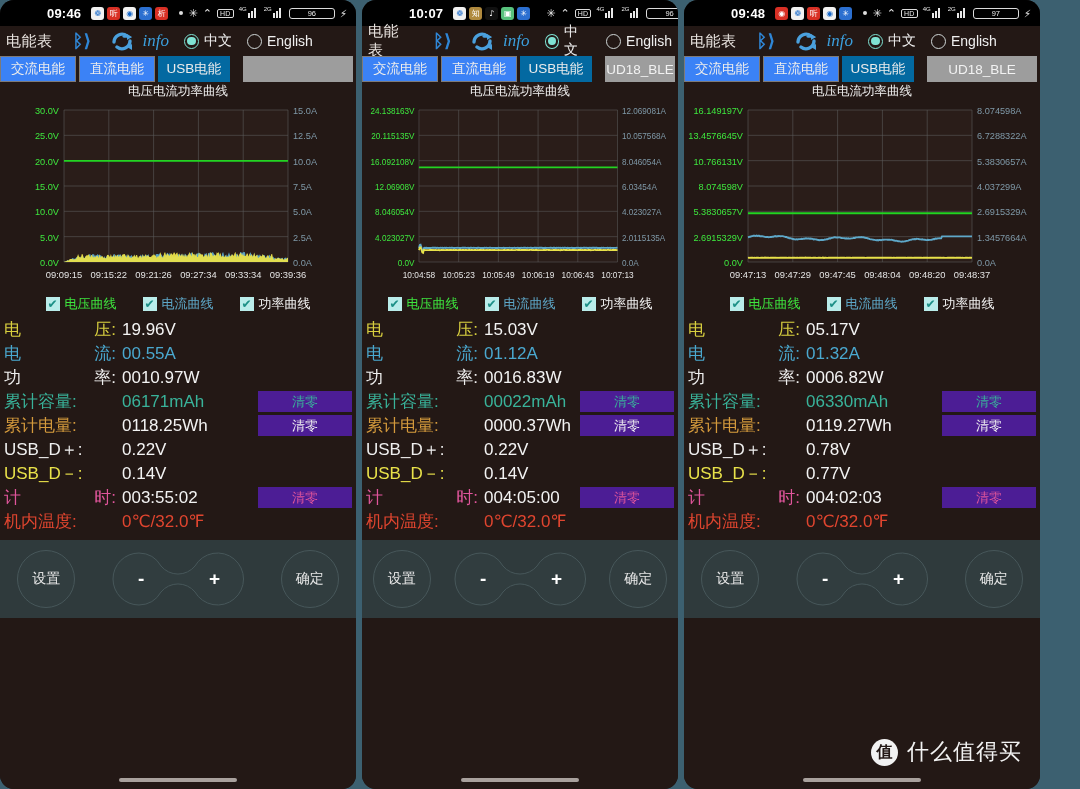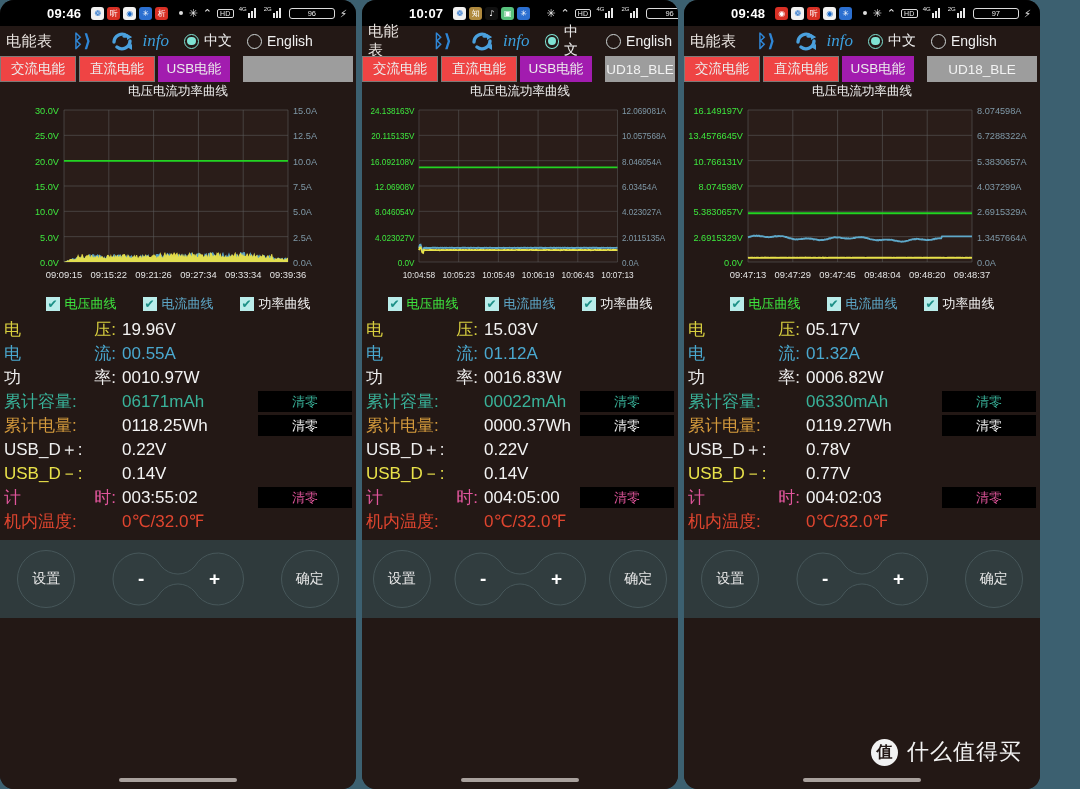--- a/index.html
+++ b/index.html
@@ -80,24 +80,24 @@
     content: ""; position: absolute; inset: 2.4px; border-radius: 50%;
     background: #7fe3d4;
   }
   .radio-lab { color: #efefef; font-size: 14px; }
 
   
   .tabs { display: flex; height: 26px; flex: 0 0 auto; background: #231815; }
   .tab {
     display: flex; align-items: center; justify-content: center;
     font-size: 13.5px; color: #ececec;
-    background: #ef4444; border: 1.4px solid #7e7a78;
+    background: #3b82f6; border: 1.4px solid #7e7a78;
     margin-right: 3px; padding: 0 7px; min-width: 76px;
   }
-  .tab.plain { border: none; background: #a21caf; min-width: 72px; margin-right: 13px; text-align: right; }
+  .tab.plain { border: none; background: #0369a1; min-width: 72px; margin-right: 13px; text-align: right; }
   .tab.ble {
     background: #9d9d9d; color: #f2f2f2; border: none;
     flex: 1; min-width: 0; text-align: center;
   }
   .tab.ble.empty { color: transparent; }
 
   
   .chart-title { text-align: center; color: #f1f1f1; font-size: 12.5px; padding: 1px 0 2px; flex: 0 0 auto;}
   .chart-wrap { position: relative; height: 188px; flex: 0 0 auto; padding: 0 2px; }
   .chart-svg { display: block; width: 100%; height: 100%; }
@@ -121,21 +121,21 @@
   .readout { padding: 2px 0 0 4px; flex: 0 0 auto; position: relative; }
   .ro-row { display: flex; align-items: baseline; height: 24px; position: relative; }
   .ro-lab {
     font-size: 17px; width: 112px; flex: 0 0 112px;
     display: flex; justify-content: space-between; letter-spacing: 0;
   }
   .ro-lab.tight { display: block; }
   .ro-val { font-size: 17px; padding-left: 6px; }
   .ro-btn {
     position: absolute; right: 4px; top: 1px;
-    width: 94px; height: 21px; background: #000000;
+    width: 94px; height: 21px; background: #4c1d95;
     display: flex; align-items: center; justify-content: center;
     font-size: 13px;
   }
   .c-volt-lab { color: #d8cf3f; }
   .c-cur { color: #4aa8cf; }
   .c-pow { color: #f3f3f3; }
   .c-cap { color: #39b39a; }
   .c-wh { color: #d49a3c; }
   .c-time { color: #e0559b; }
   .c-temp { color: #e0452f; }

